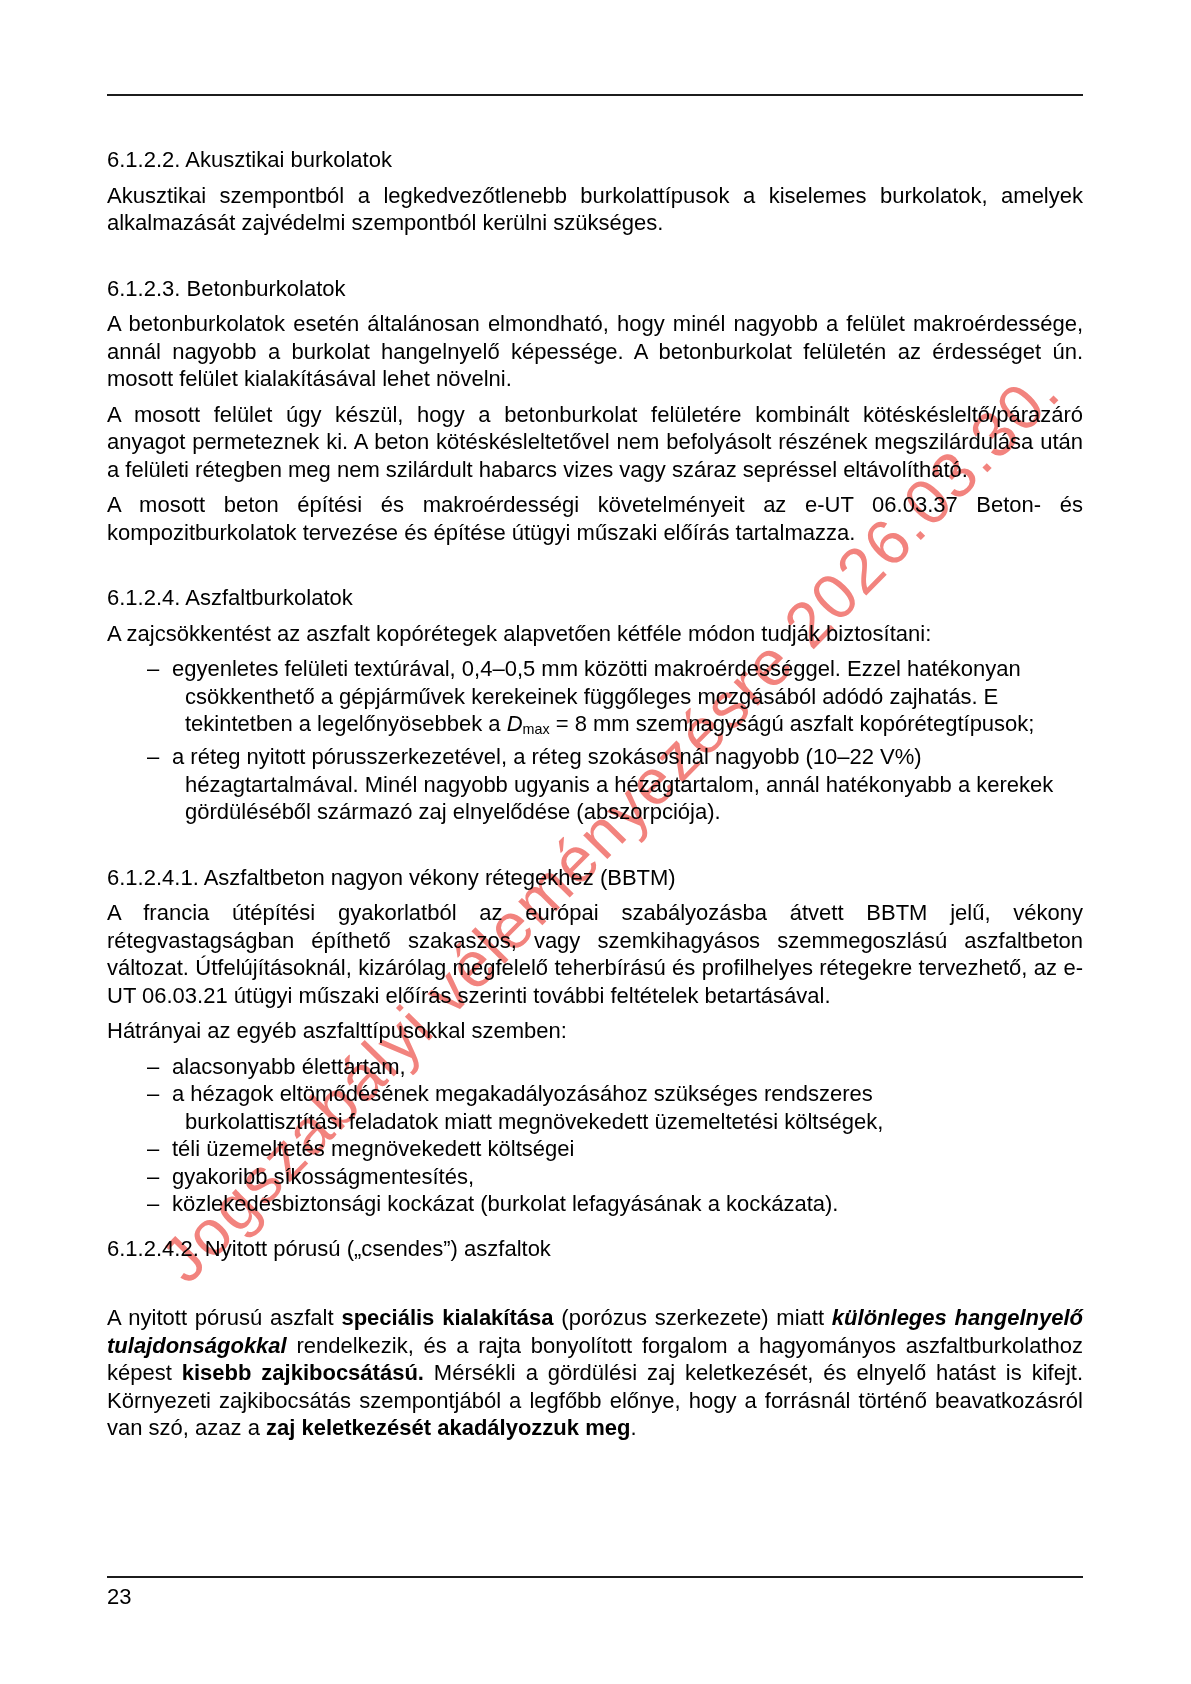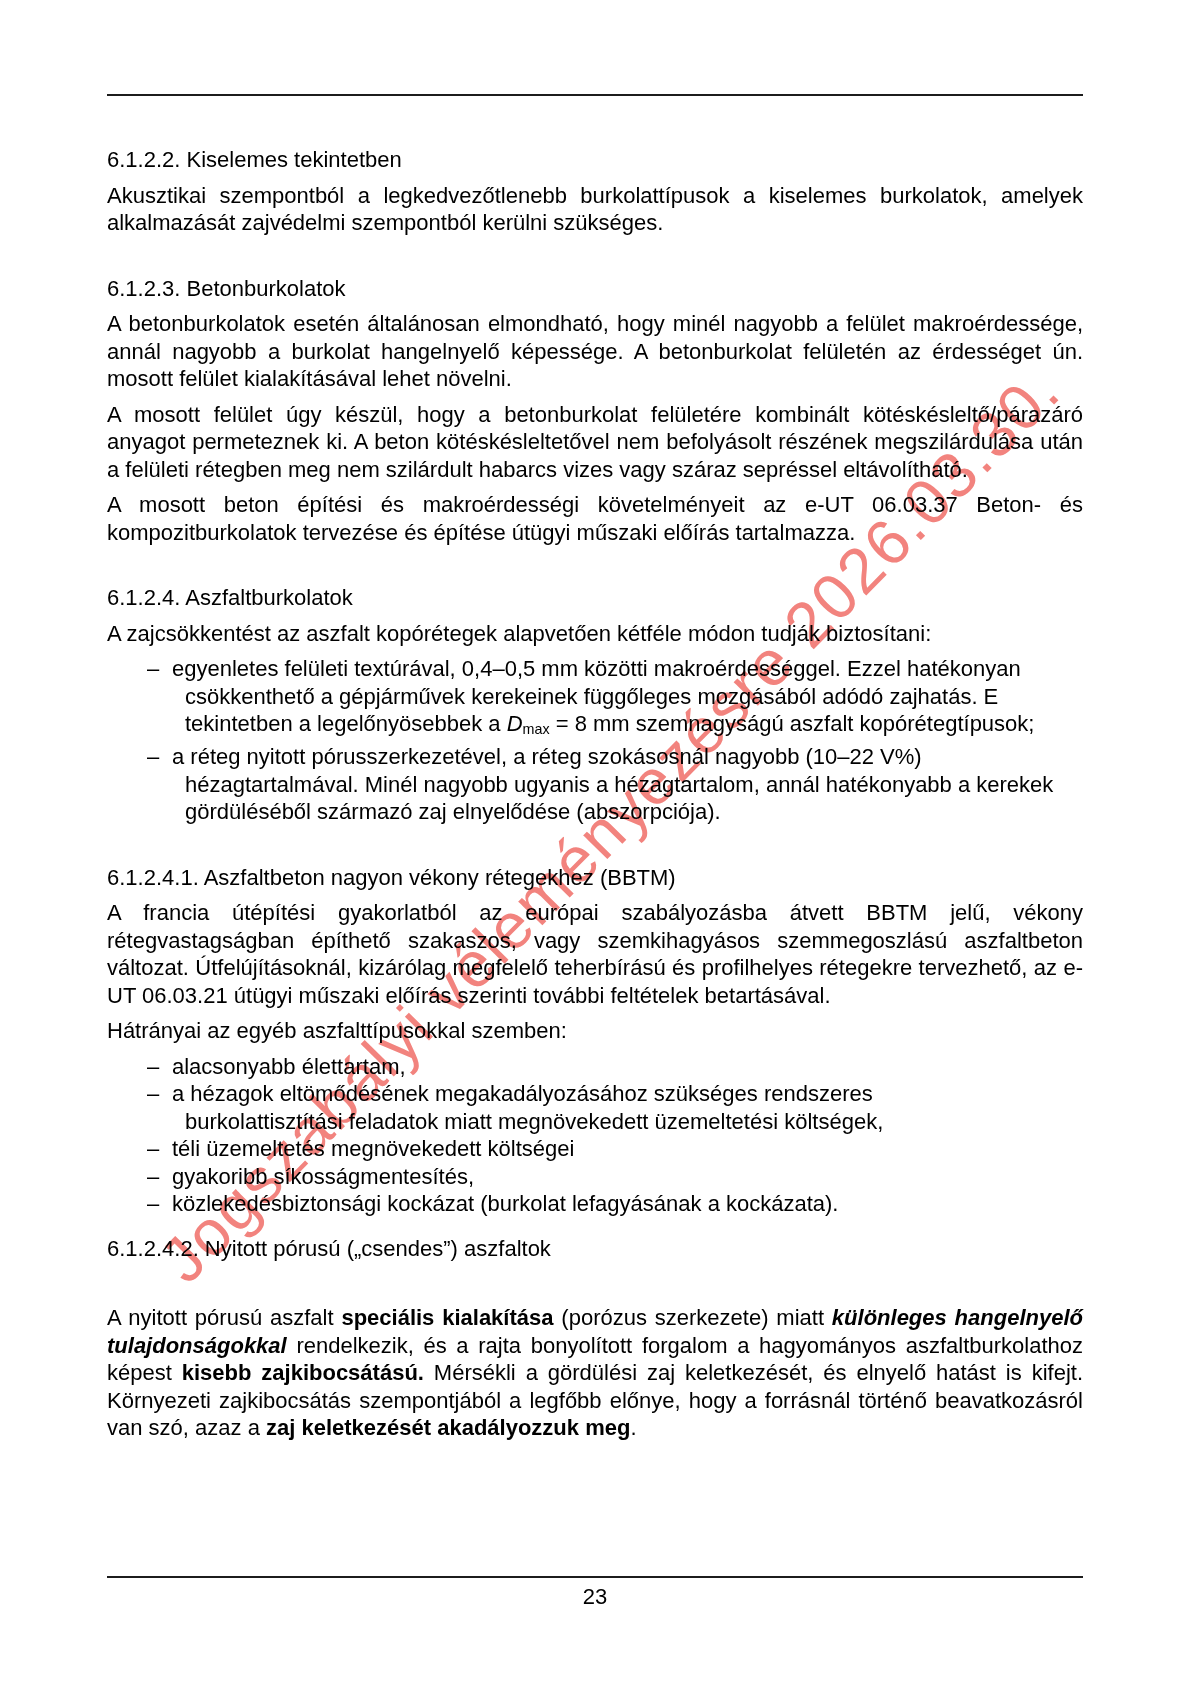--- a/index.html
+++ b/index.html
@@ -94,34 +94,34 @@
     width: 976px;
     height: 2px;
     background: #1c1c1c;
     z-index: 1;
   }
   .page-number {
     position: absolute;
     left: 107px;
     top: 1583px;
     width: 976px;
-    text-align: center;
+    text-align: left;
     font-size: 22px;
     line-height: 27.5px;
     z-index: 1;
   }
 </style>
 </head>
 <body>
 
 <div class="page">
   <div class="header-rule"></div>
   <div class="watermark" style="color: rgb(242, 131, 126);">Jogszabályi véleményezésre 2026.03.30.</div>
   <main class="content" id="doc-content">
-      <div class="heading">6.1.2.2. Kiselemes tekintetben</div>
+      <div class="heading">6.1.2.2. Akusztikai burkolatok</div>
       <p class="para"><span>Akusztikai szempontból a legkedvezőtlenebb burkolattípusok a kiselemes burkolatok, amelyek alkalmazását zajvédelmi szempontból kerülni szükséges.</span></p>
       <div class="heading">6.1.2.3. Betonburkolatok</div>
       <p class="para"><span>A betonburkolatok esetén általánosan elmondható, hogy minél nagyobb a felület makroérdessége, annál nagyobb a burkolat hangelnyelő képessége. A betonburkolat felületén az érdességet ún. mosott felület kialakításával lehet növelni.</span></p>
       <p class="para"><span>A mosott felület úgy készül, hogy a betonburkolat felületére kombinált kötéskésleltő/párazáró anyagot permeteznek ki. A beton kötéskésleltetővel nem befolyásolt részének megszilárdulása után a felületi rétegben meg nem szilárdult habarcs vizes vagy száraz sepréssel eltávolítható.</span></p>
       <p class="para"><span>A mosott beton építési és makroérdességi követelményeit az e-UT 06.03.37 Beton- és kompozitburkolatok tervezése és építése útügyi műszaki előírás tartalmazza.</span></p>
       <div class="heading">6.1.2.4. Aszfaltburkolatok</div>
       <p class="para"><span>A zajcsökkentést az aszfalt kopórétegek alapvetően kétféle módon tudják biztosítani:</span></p>
       <ul class="dash-list">
         <li><span>egyenletes felületi textúrával, 0,4–0,5 mm közötti makroérdességgel. Ezzel hatékonyan csökkenthető a gépjárművek kerekeinek függőleges mozgásából adódó zajhatás. E tekintetben a legelőnyösebbek a </span><span class="i">D</span><span class="sub">max</span><span> = 8 mm szemnagyságú aszfalt kopórétegtípusok;</span></li>
         <li><span>a réteg nyitott pórusszerkezetével, a réteg szokásosnál nagyobb (10–22 V%) hézagtartalmával. Minél nagyobb ugyanis a hézagtartalom, annál hatékonyabb a kerekek gördüléséből származó zaj elnyelődése (abszorpciója).</span></li>

